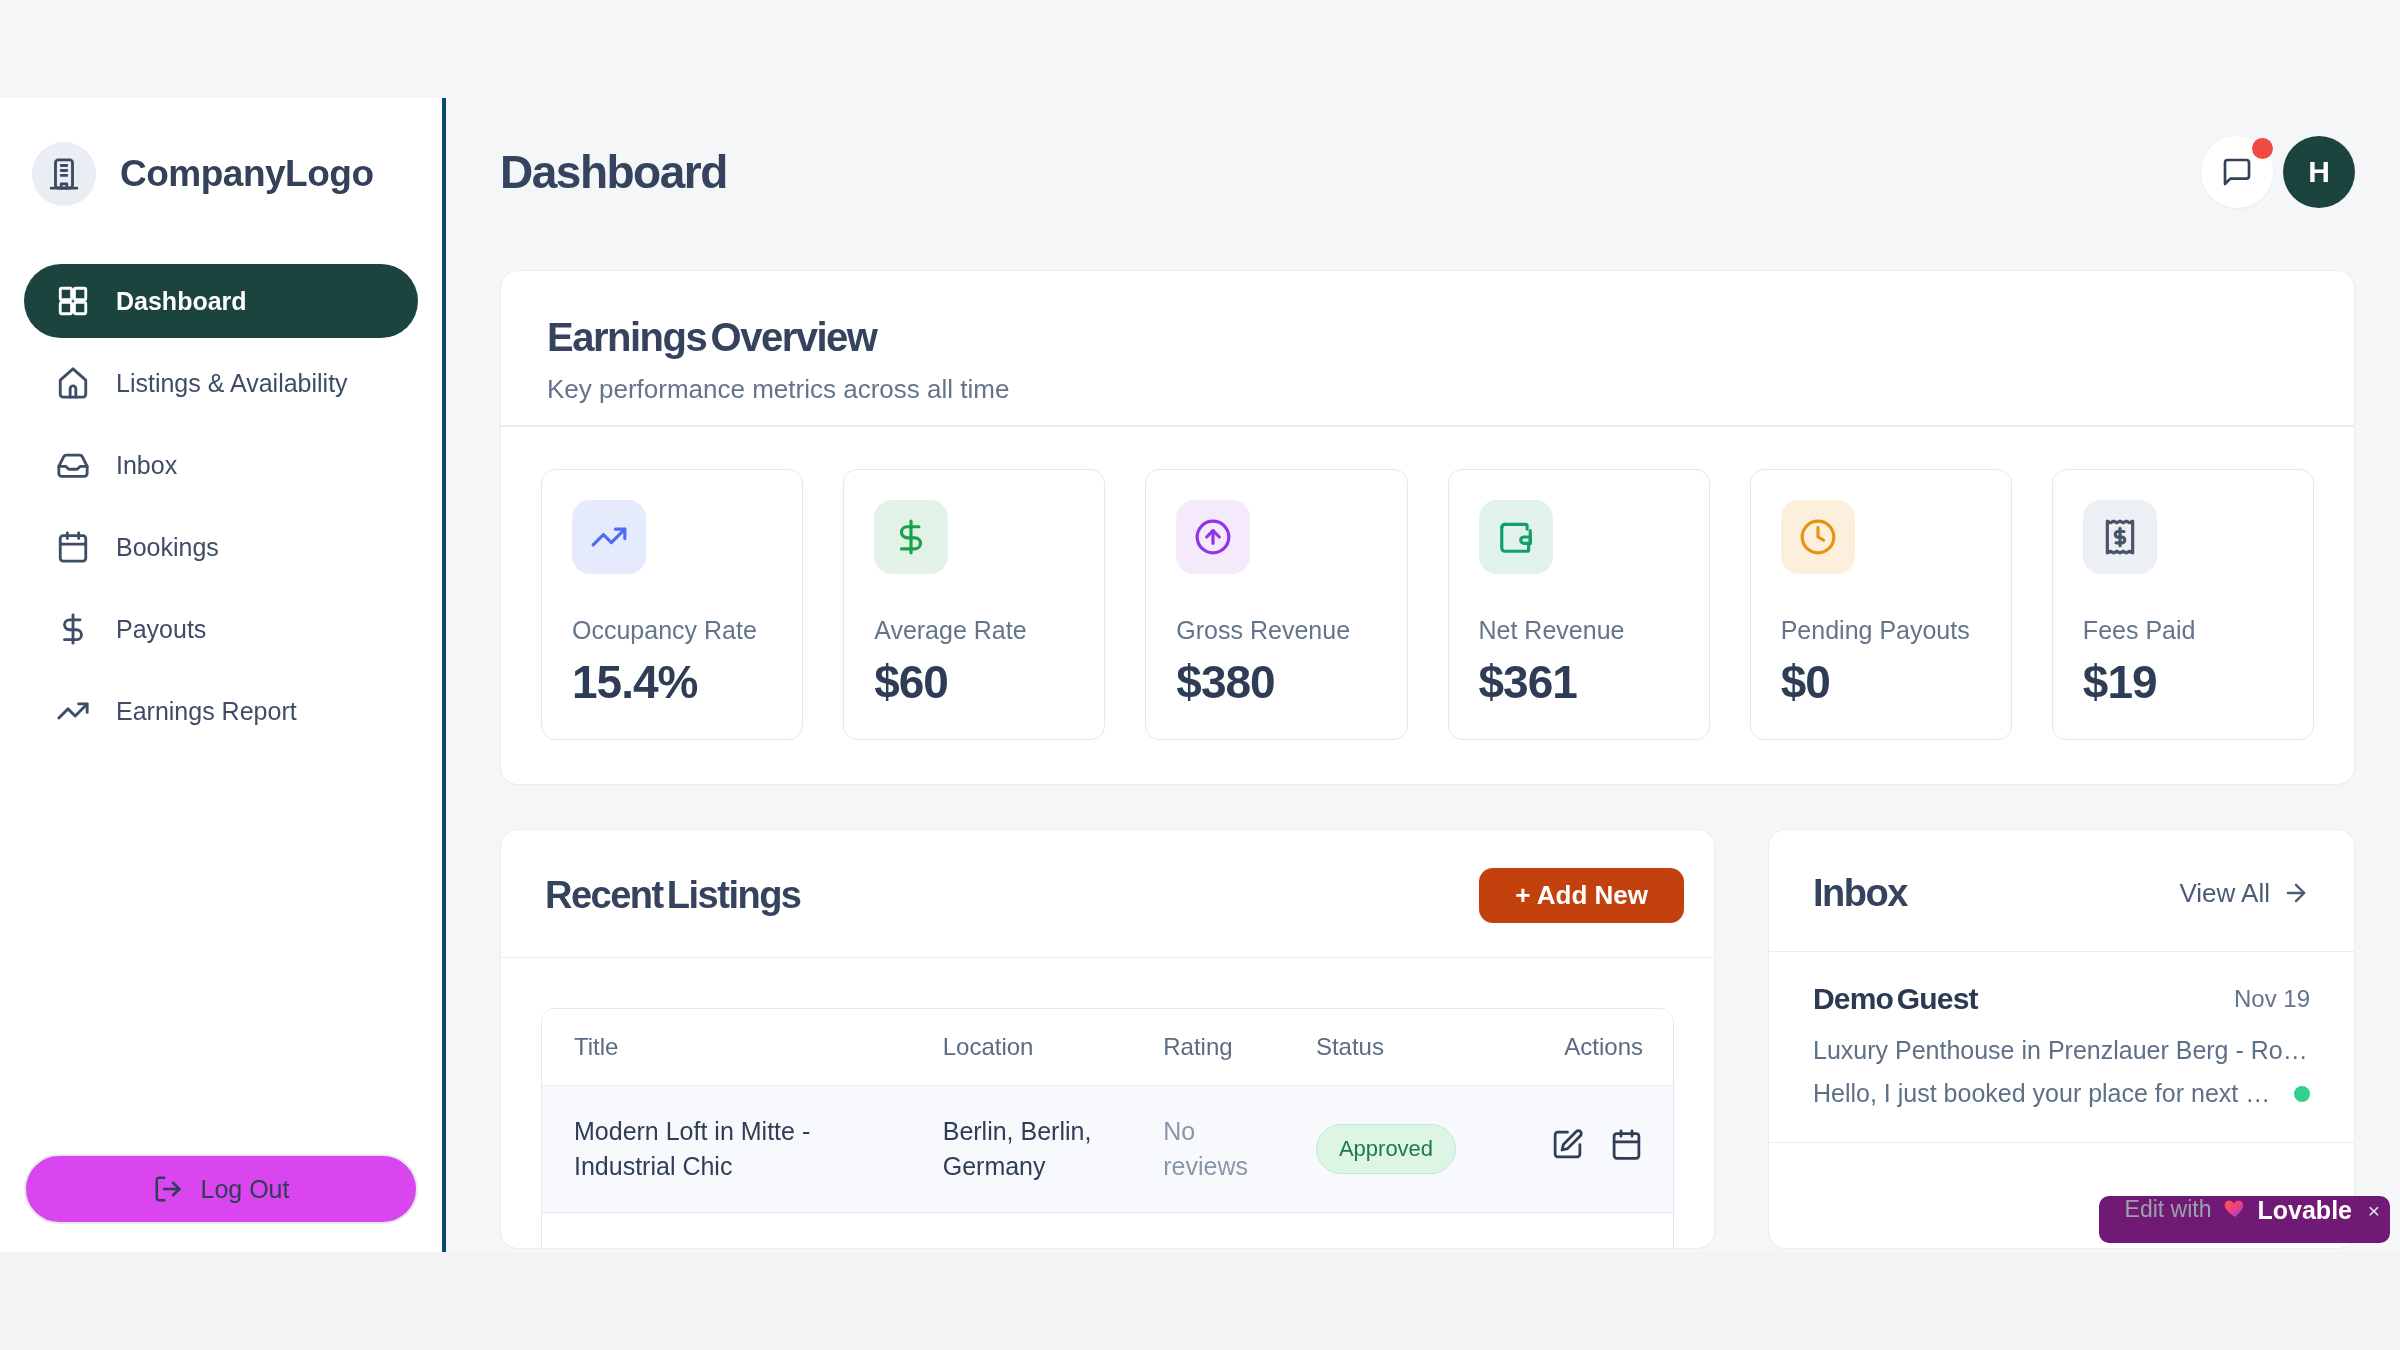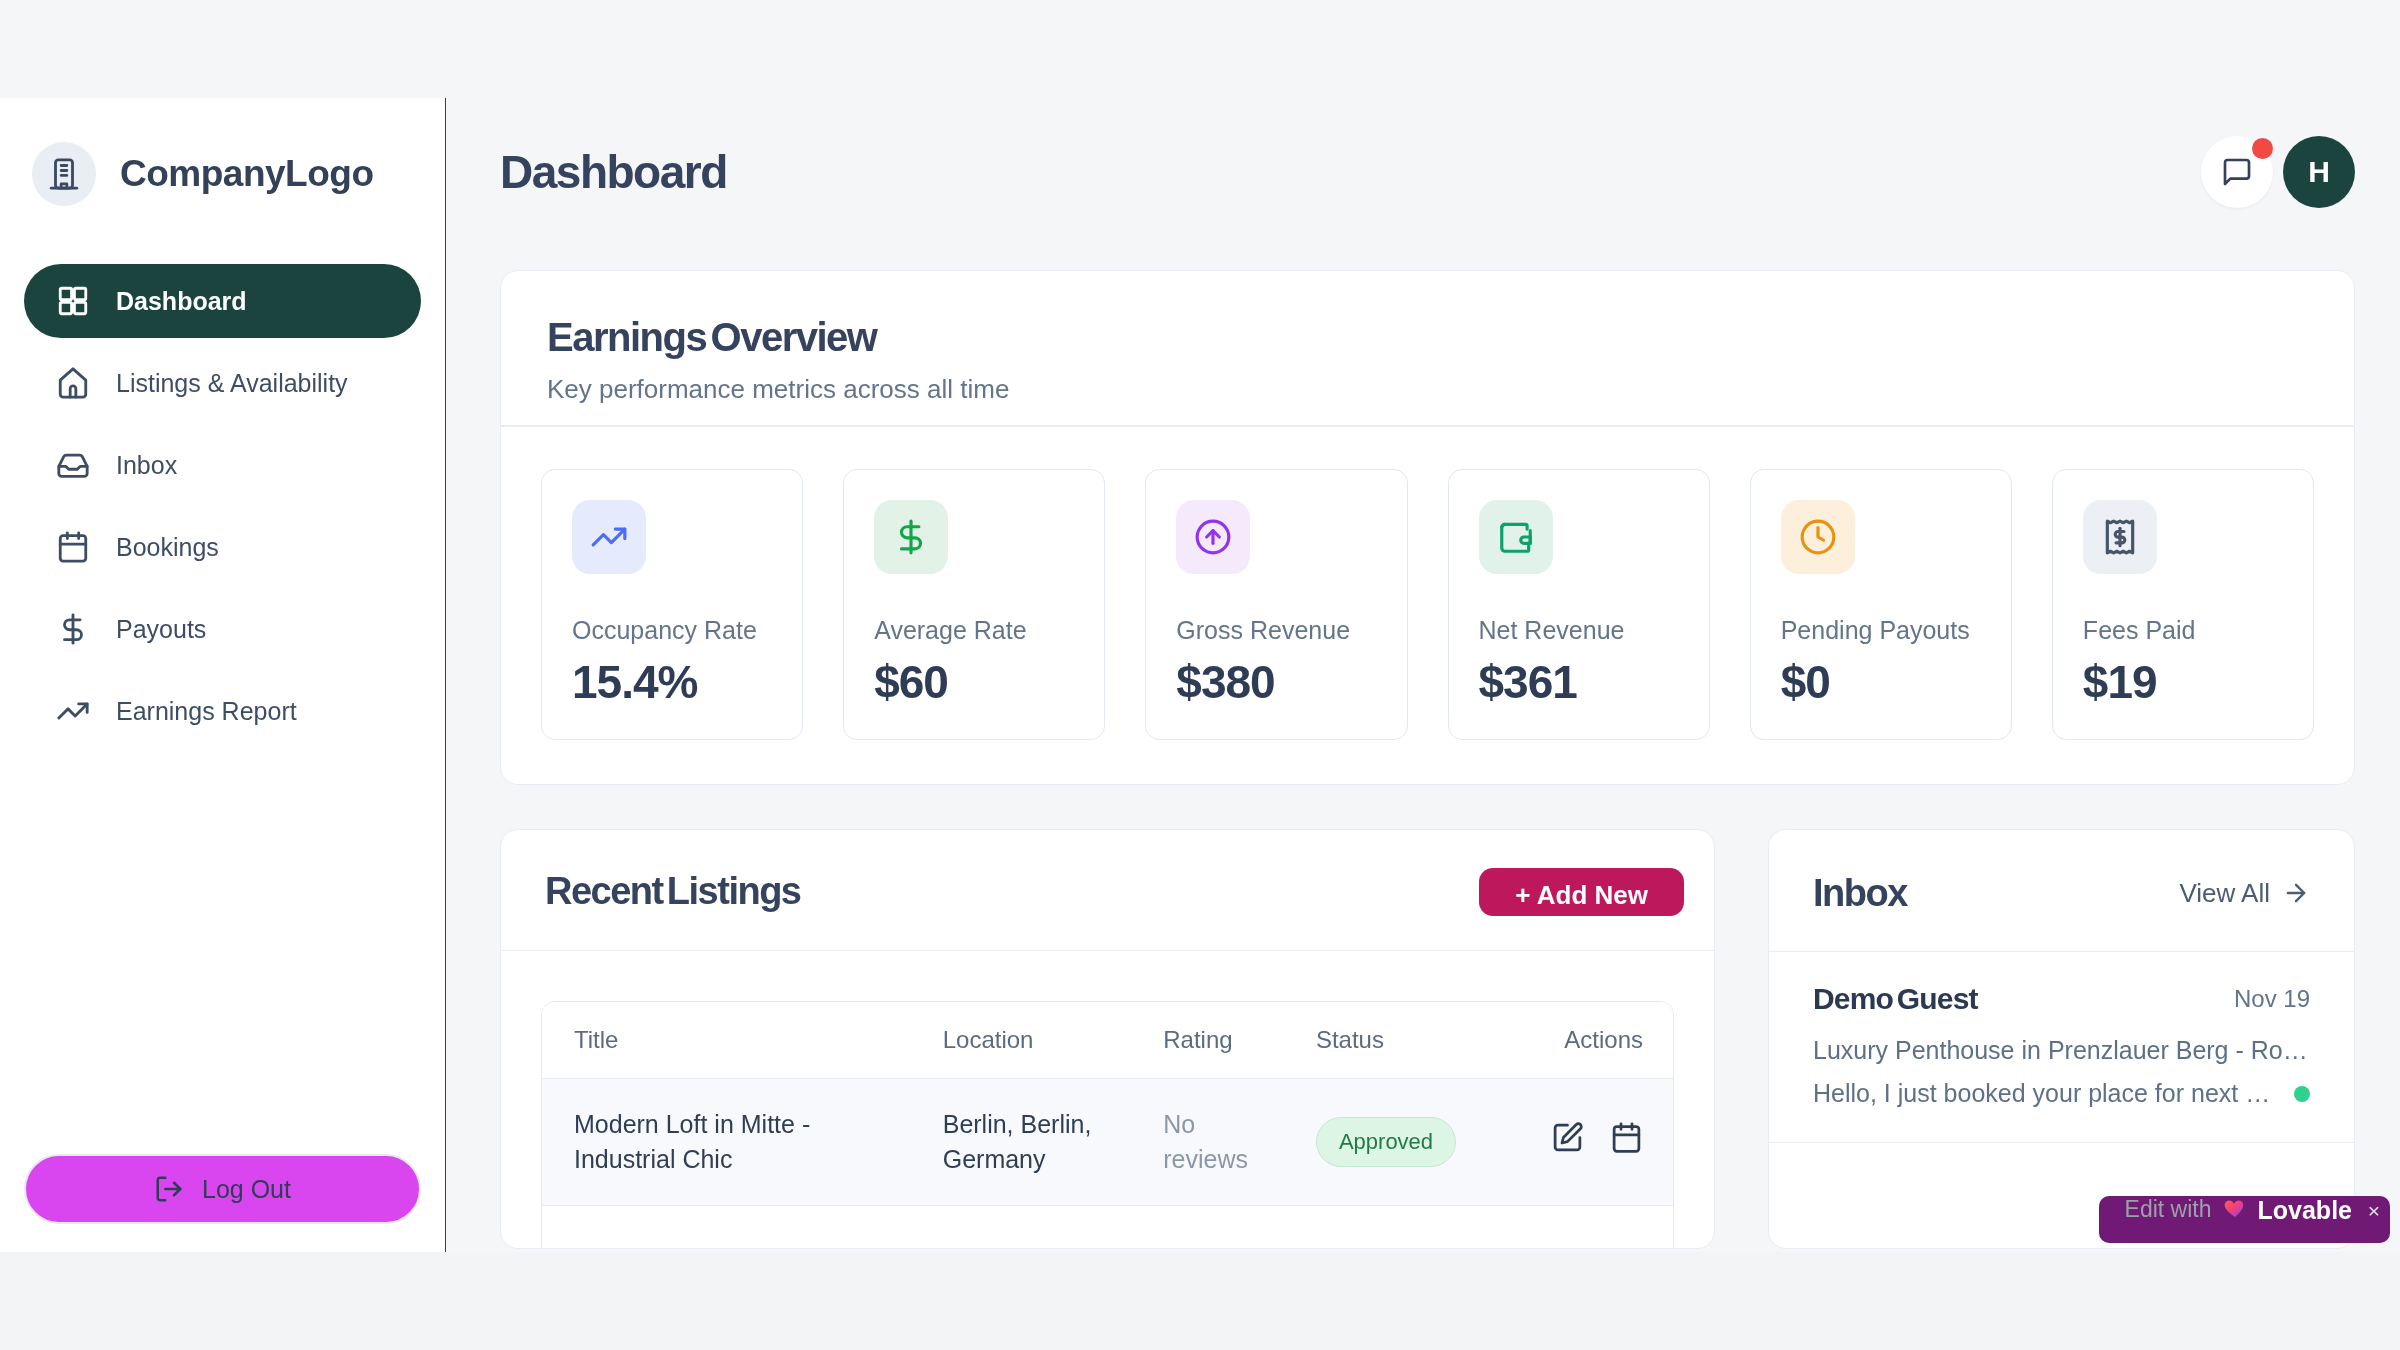--- a/index.html
+++ b/index.html
@@ -11,21 +11,21 @@
     overflow:hidden;
   }
   .app {
     position:absolute; top:0; left:0; width:2400px; height:1252px;
     background:#f4f6f8; overflow:hidden;
   }
 
   
   .sidebar {
     position:absolute; top:98px; left:0; bottom:0; width:446px;
-    background:#ffffff; border-right:1px solid #0c4a6e;
+    background:#ffffff; border-right:4px solid #0c4a6e;
     display:flex; flex-direction:column; padding:44px 24px 28px;
   }
   .logo-row { display:flex; align-items:center; gap:24px; padding-left:8px; }
   .logo-circle {
     width:64px; height:64px; border-radius:50%; background:#e9edf4;
     display:flex; align-items:center; justify-content:center; color:#3a4a63; flex:none;
   }
   .logo-text { font-size:37px; font-weight:700; color:#334258; letter-spacing:-0.5px; }
   .nav { margin-top:58px; display:flex; flex-direction:column; gap:8px; }
   .nav-item {
@@ -91,22 +91,22 @@
   .tile-orange { background:#fcefdc; color:#e7930f; }
   .tile-gray   { background:#eceff3; color:#475569; }
 
   
   .row2 { display:flex; gap:53px; margin-top:44px; height:420px; }
   .listings-card { flex:0 0 1215px; overflow:hidden; }
   .inbox-card { flex:1; overflow:hidden; }
   .list-head { padding:38px 30px 34px 44px; display:flex; align-items:center; justify-content:space-between; }
   .list-title { font-size:38px; }
   .add-btn {
-    background:#be185d; color:#fff; border:none; border-radius:14px;
-    height:48px; padding:12px 36px; font-size:26px; font-weight:600; cursor:pointer;
+    background:#c2410c; color:#fff; border:none; border-radius:14px;
+    height:55px; padding:12px 36px; font-size:26px; font-weight:600; cursor:pointer;
     font-family:inherit;
   }
   .table-wrap { padding:50px 40px 0; }
   table { width:100%; border-collapse:separate; border-spacing:0; border:1.5px solid #e2e8f1; border-radius:14px; overflow:hidden; }
   th {
     text-align:left; font-size:24px; font-weight:500; color:#5b6b82;
     padding:24px 24px 24px 32px; background:#fff;
   }
   td {
     font-size:25px; color:#2f3e55; padding:28px 24px 28px 32px; vertical-align:middle;

